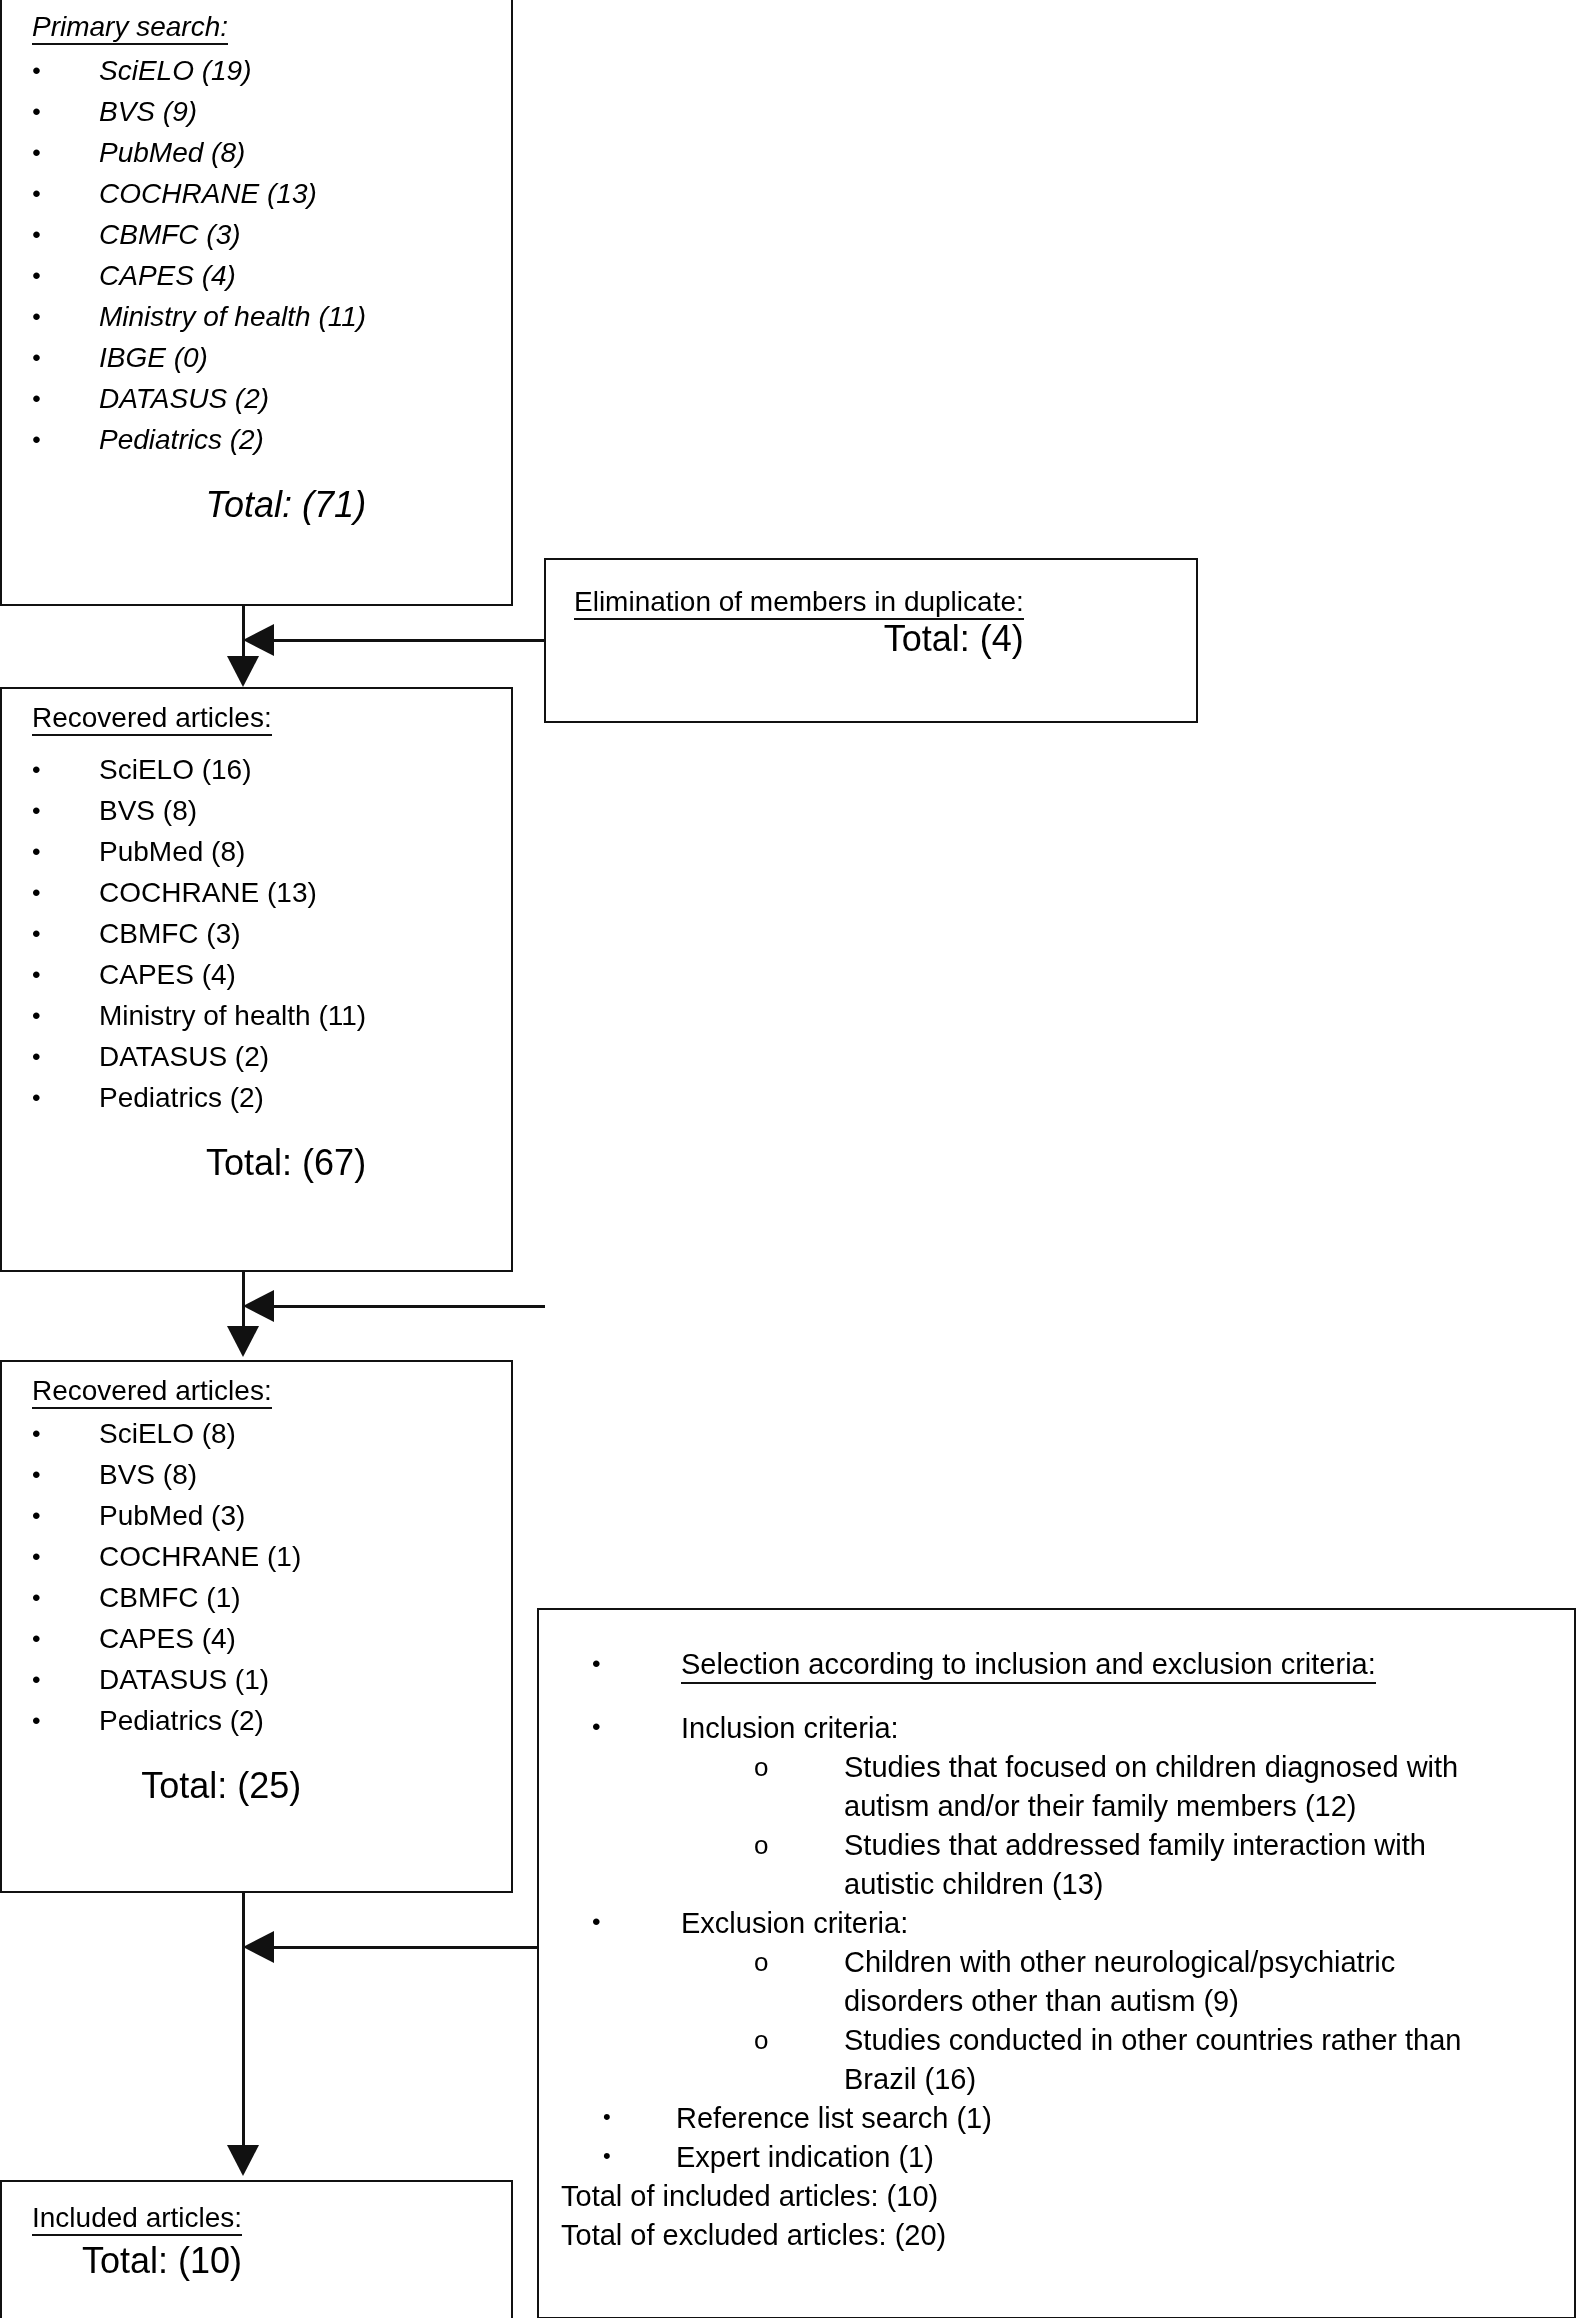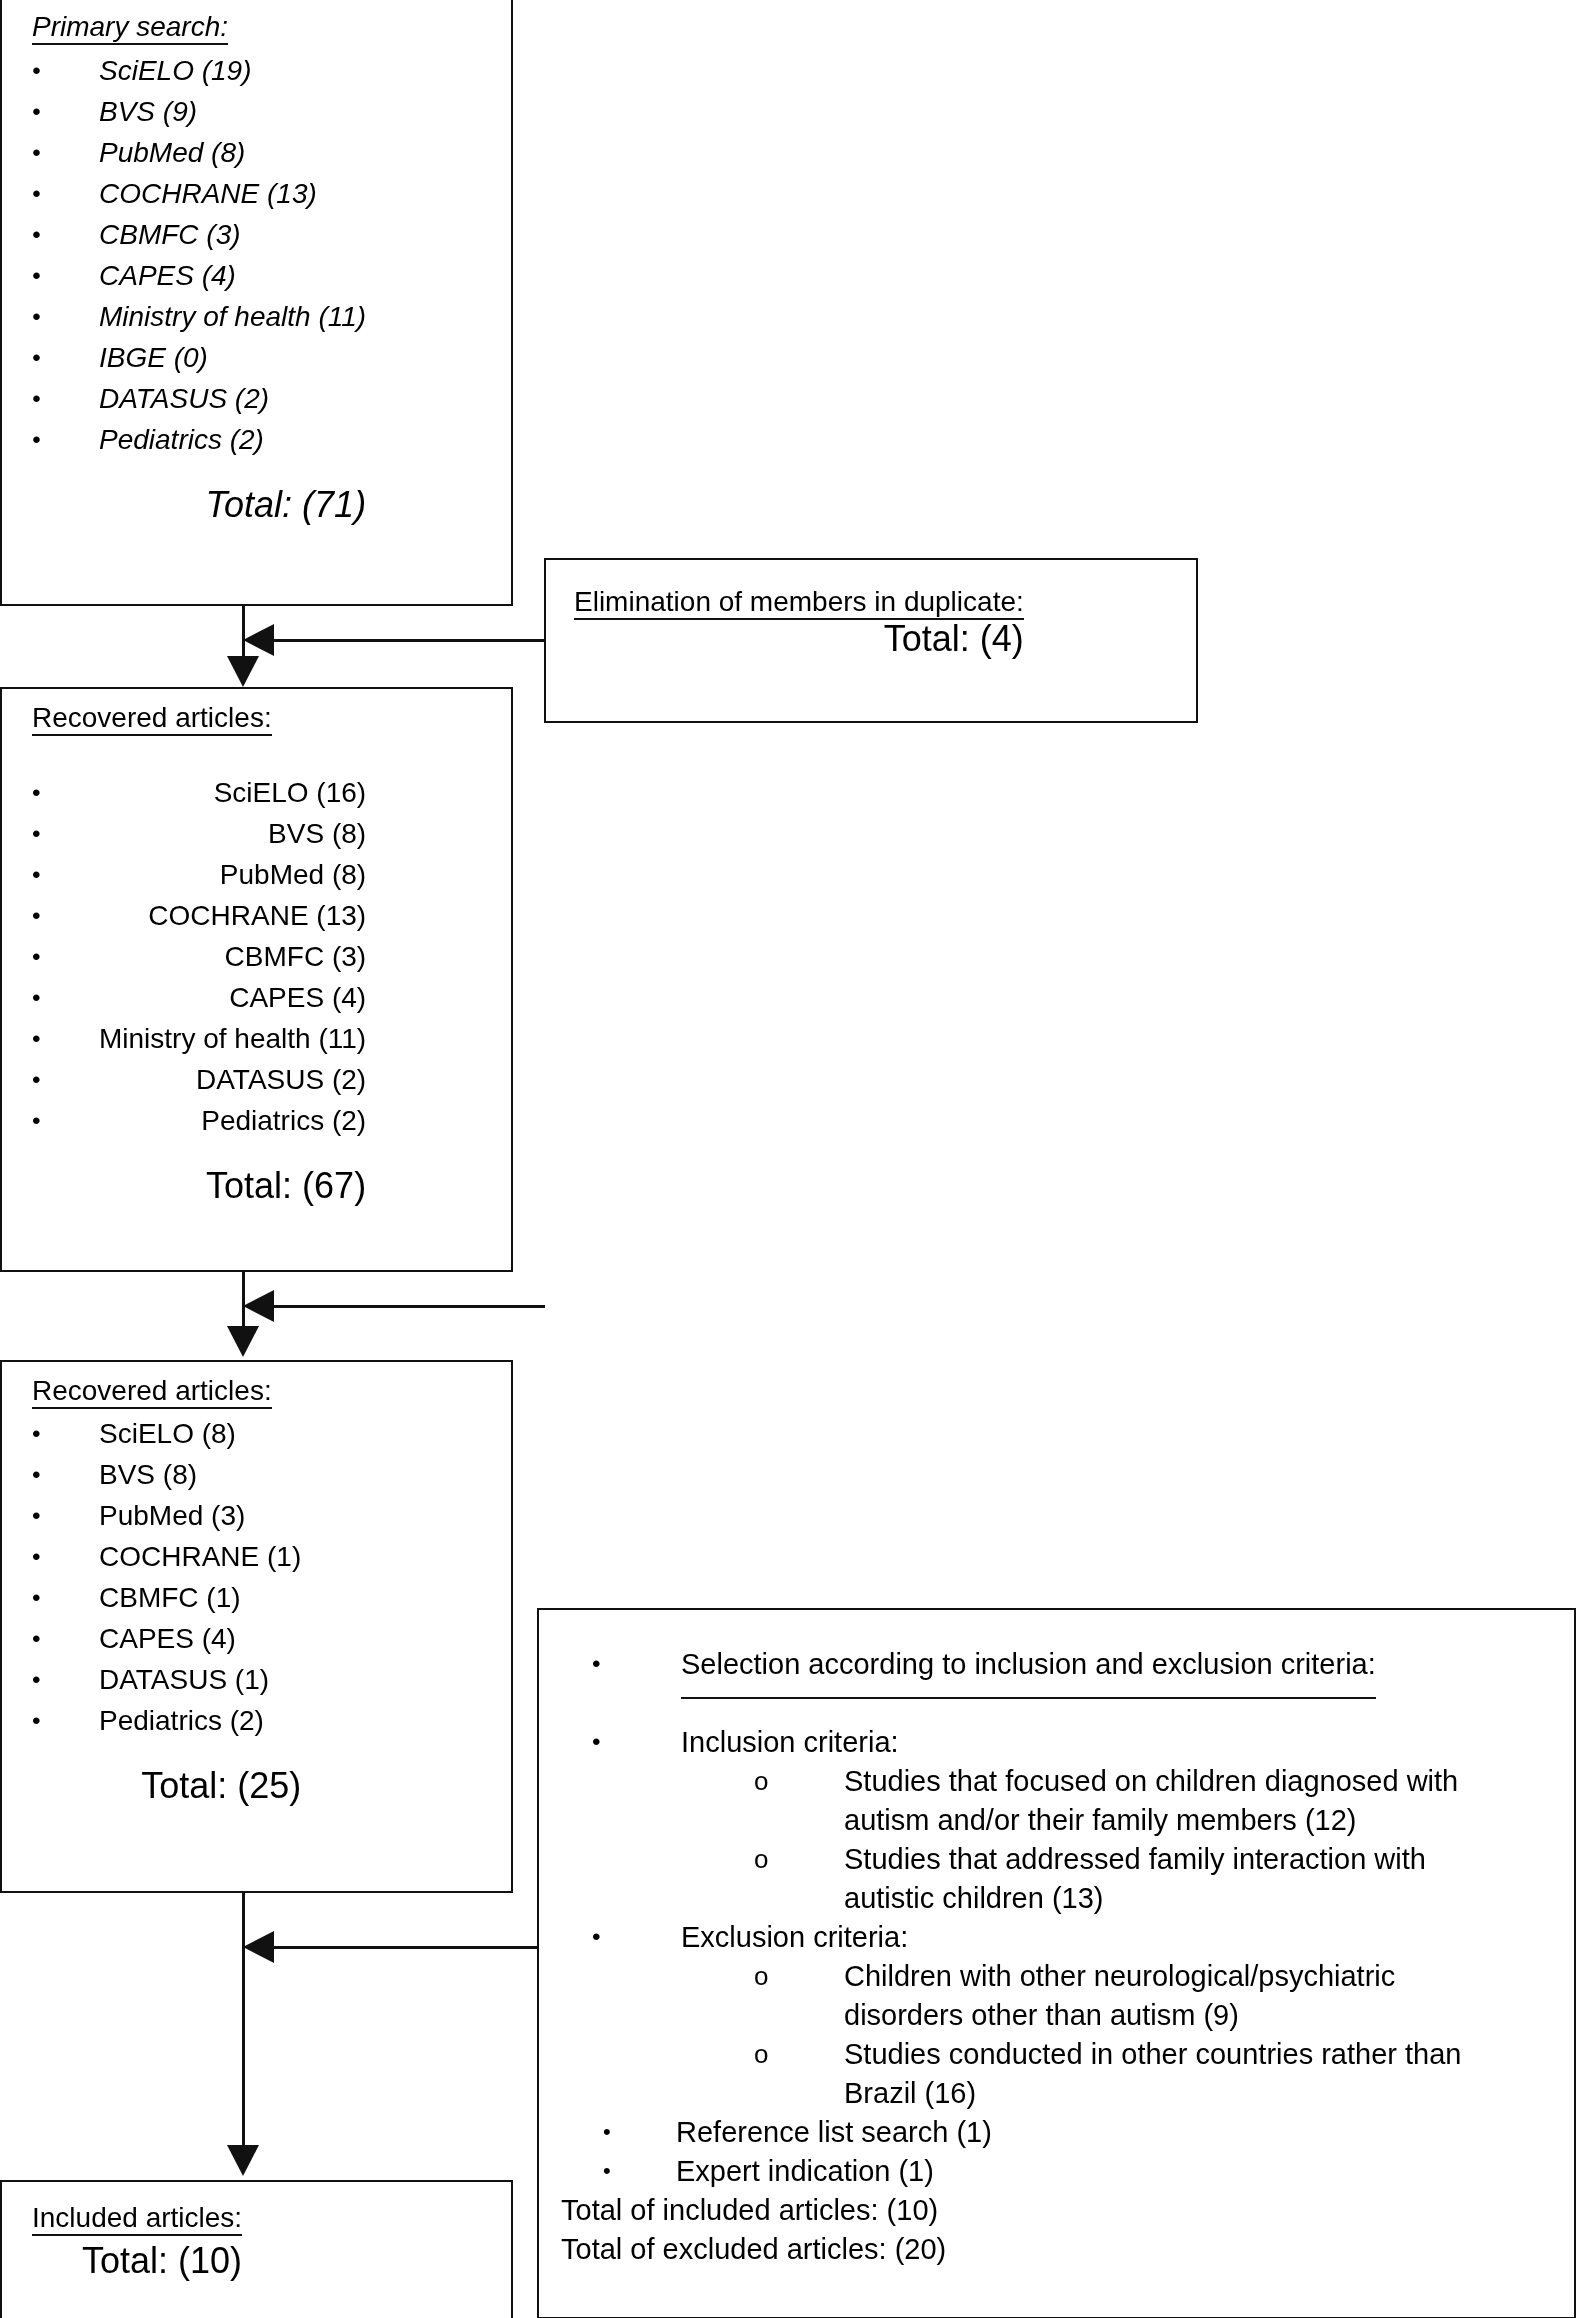--- a/index.html
+++ b/index.html
@@ -107,21 +107,21 @@
     left: 11px;
     top: -1.1px;
     font-size: 22px;
   }
   .crit .flush {
     padding-left: 0;
   }
   .u {
     border-bottom: 2.8px solid #111111;
     display: inline-block;
-    padding-bottom: 17px;
+    padding-bottom: 2px;
     line-height: 1.02;
   }
   .wrap2 {
     white-space: normal;
     width: 658px;
   }
   .spacer {
     height: 27px;
   }
 
@@ -179,21 +179,21 @@
   <div class="box" style="left:544px; top:558px; width:654px; height:165px;">
     <div class="inner" style="left:28px; top:28px;">
       <div class="hdr">Elimination of members in duplicate:</div>
       <div class="plain" style="margin-top:1px;">Total: (4)</div>
     </div>
   </div>
 
   <div class="box" style="left:0px; top:687px; width:513px; height:585px;">
     <div class="inner" style="left:30px; top:14.5px;">
       <div class="hdr">Recovered articles:</div>
-      <ul class="blist" style="margin-top:36px;text-align:right;">
+      <ul class="blist" style="margin-top:13px;">
         <li>SciELO (16)</li>
         <li>BVS (8)</li>
         <li>PubMed (8)</li>
         <li>COCHRANE (13)</li>
         <li>CBMFC (3)</li>
         <li>CAPES (4)</li>
         <li>Ministry of health (11)</li>
         <li>DATASUS (2)</li>
         <li>Pediatrics (2)</li>
       </ul>

